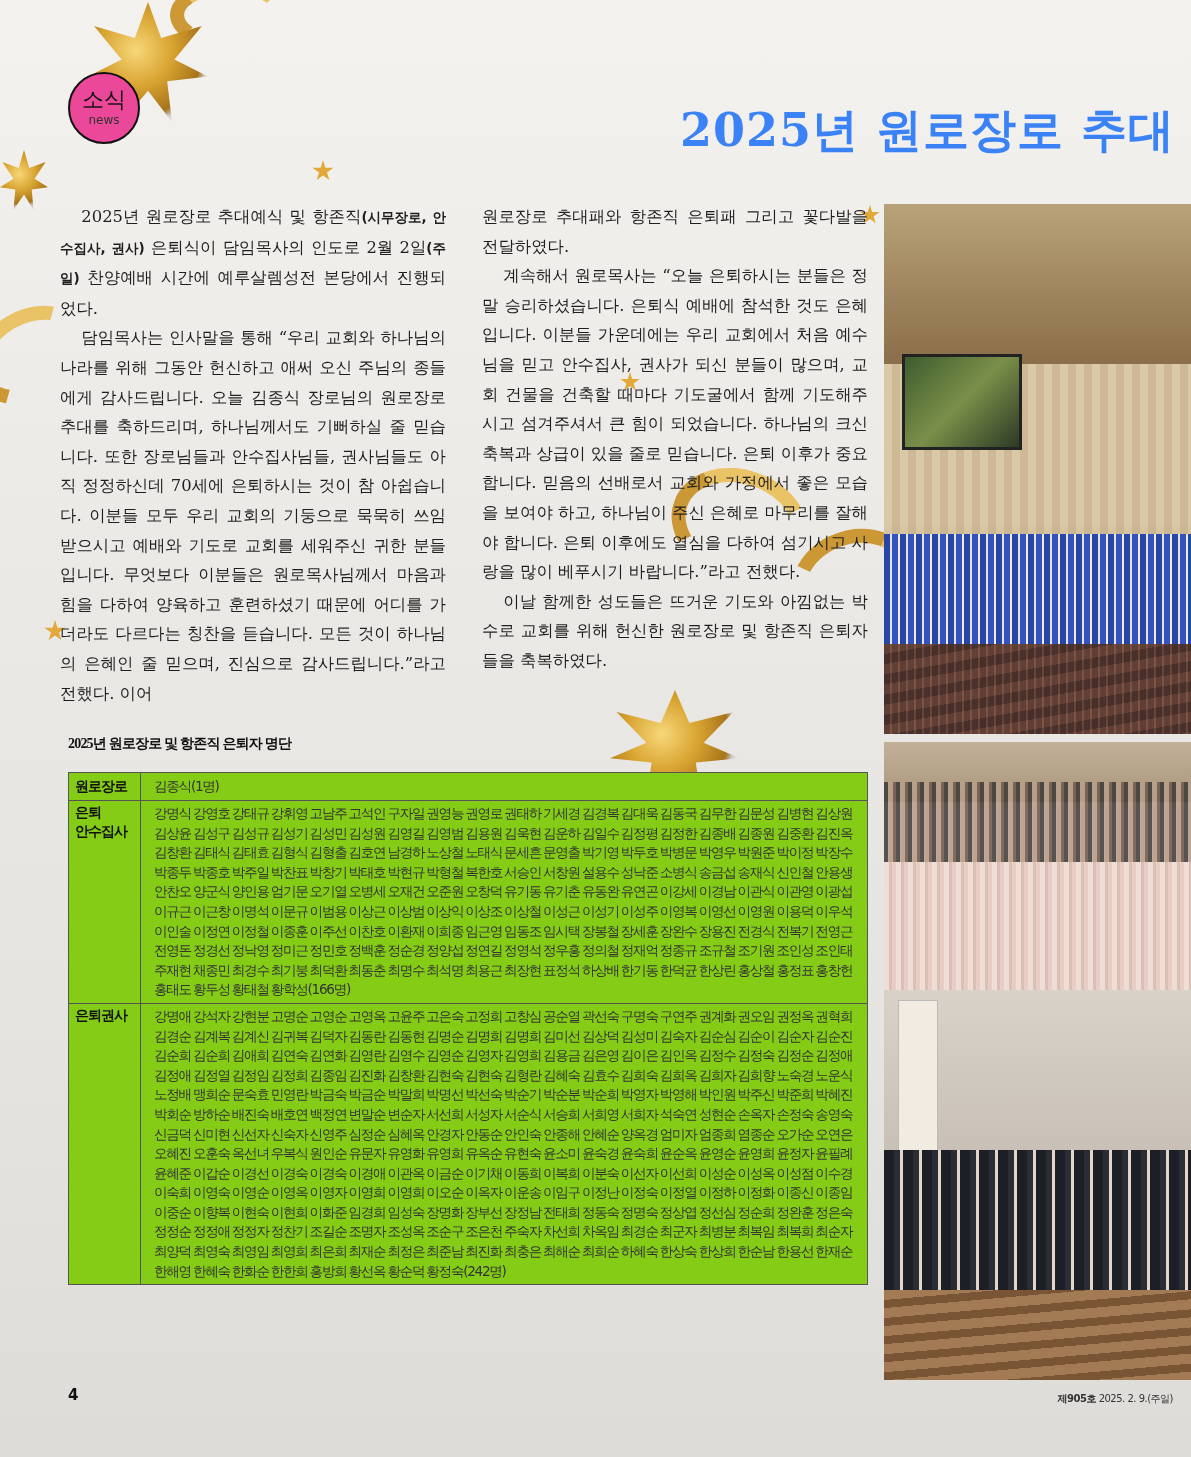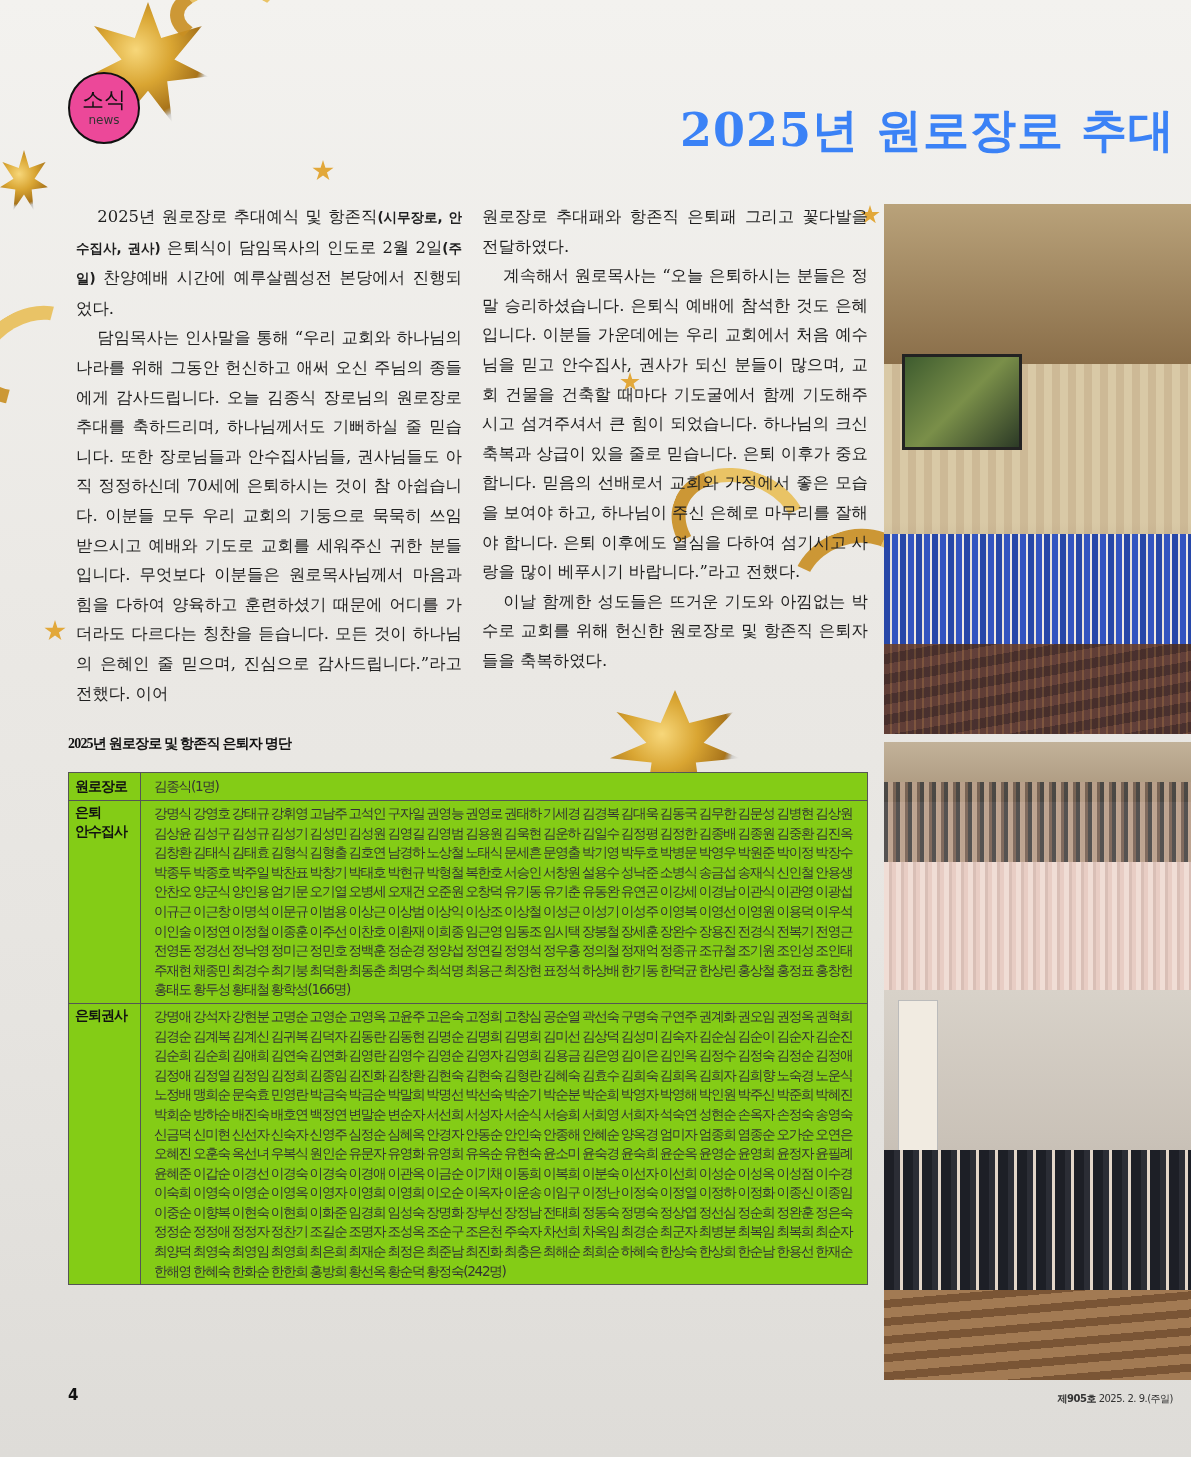--- a/index.html
+++ b/index.html
@@ -45,21 +45,21 @@
     z-index: 5;
   }
   .body-col {
     position: absolute; top: 202px; width: 386px;
     font-size: 16.4px; line-height: 29.6px; text-align: justify; color: #1f1f1f;
     z-index: 5;
   }
   .body-col p { text-indent: 1.3em; }
   .body-col p.noindent { text-indent: 0; }
   .body-col .bold { font-family: "DejaVu Sans", sans-serif; font-weight: bold; font-size: 13.5px; }
-  #col-left { left: 76px; }
+  #col-left { left: 60px; }
   #col-right { left: 482px; }
   .photo { position: absolute; overflow: hidden; z-index: 4; }
   #photo-1 {
     left: 884px; top: 204px; width: 307px; height: 530px;
     background:
       linear-gradient(180deg, rgba(0,0,0,0) 60%, rgba(70,40,20,0.5) 100%),
       repeating-linear-gradient(90deg, #d9c9a6 0 8px, #cdb996 8px 16px);
   }
   #photo-1 .wall { position: absolute; left: 0; top: 0; width: 100%; height: 160px; background: linear-gradient(180deg,#b9a27a,#8a6e49); }
   #photo-1 .screen { position: absolute; left: 18px; top: 150px; width: 120px; height: 96px; background: linear-gradient(135deg,#3e5c2f,#7a8f49 50%,#2c3a26); border: 3px solid #222; }

